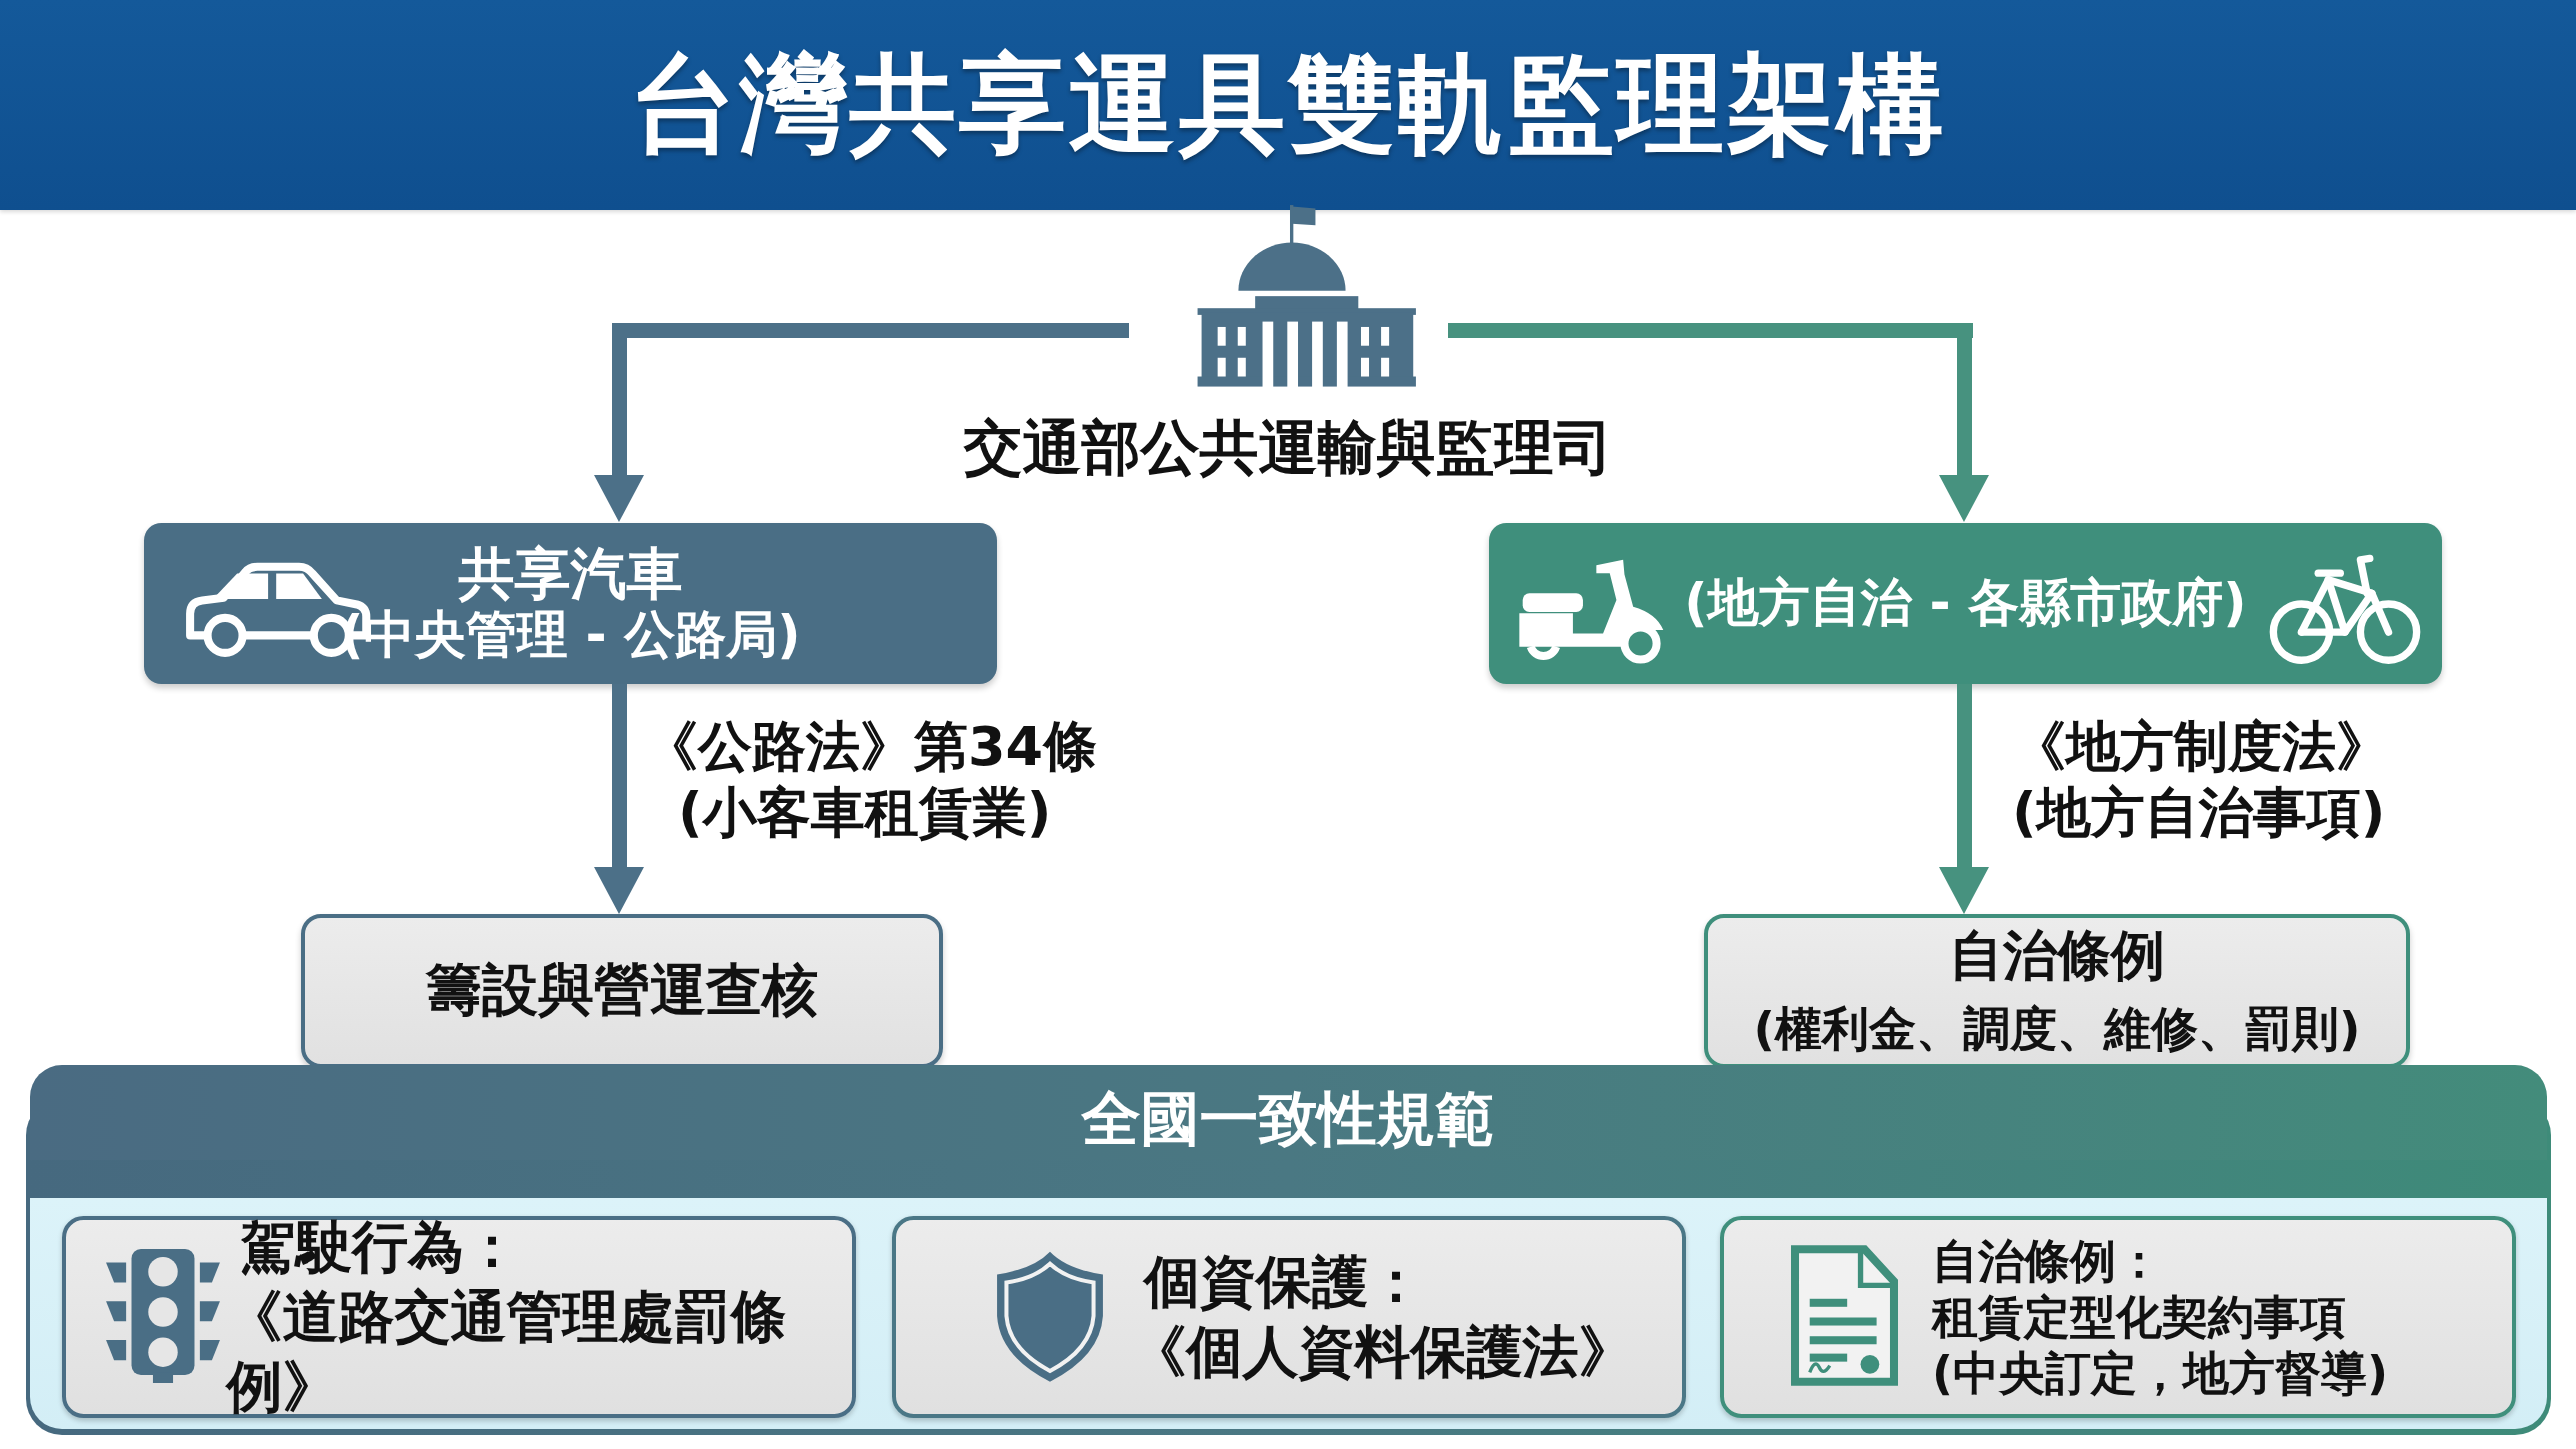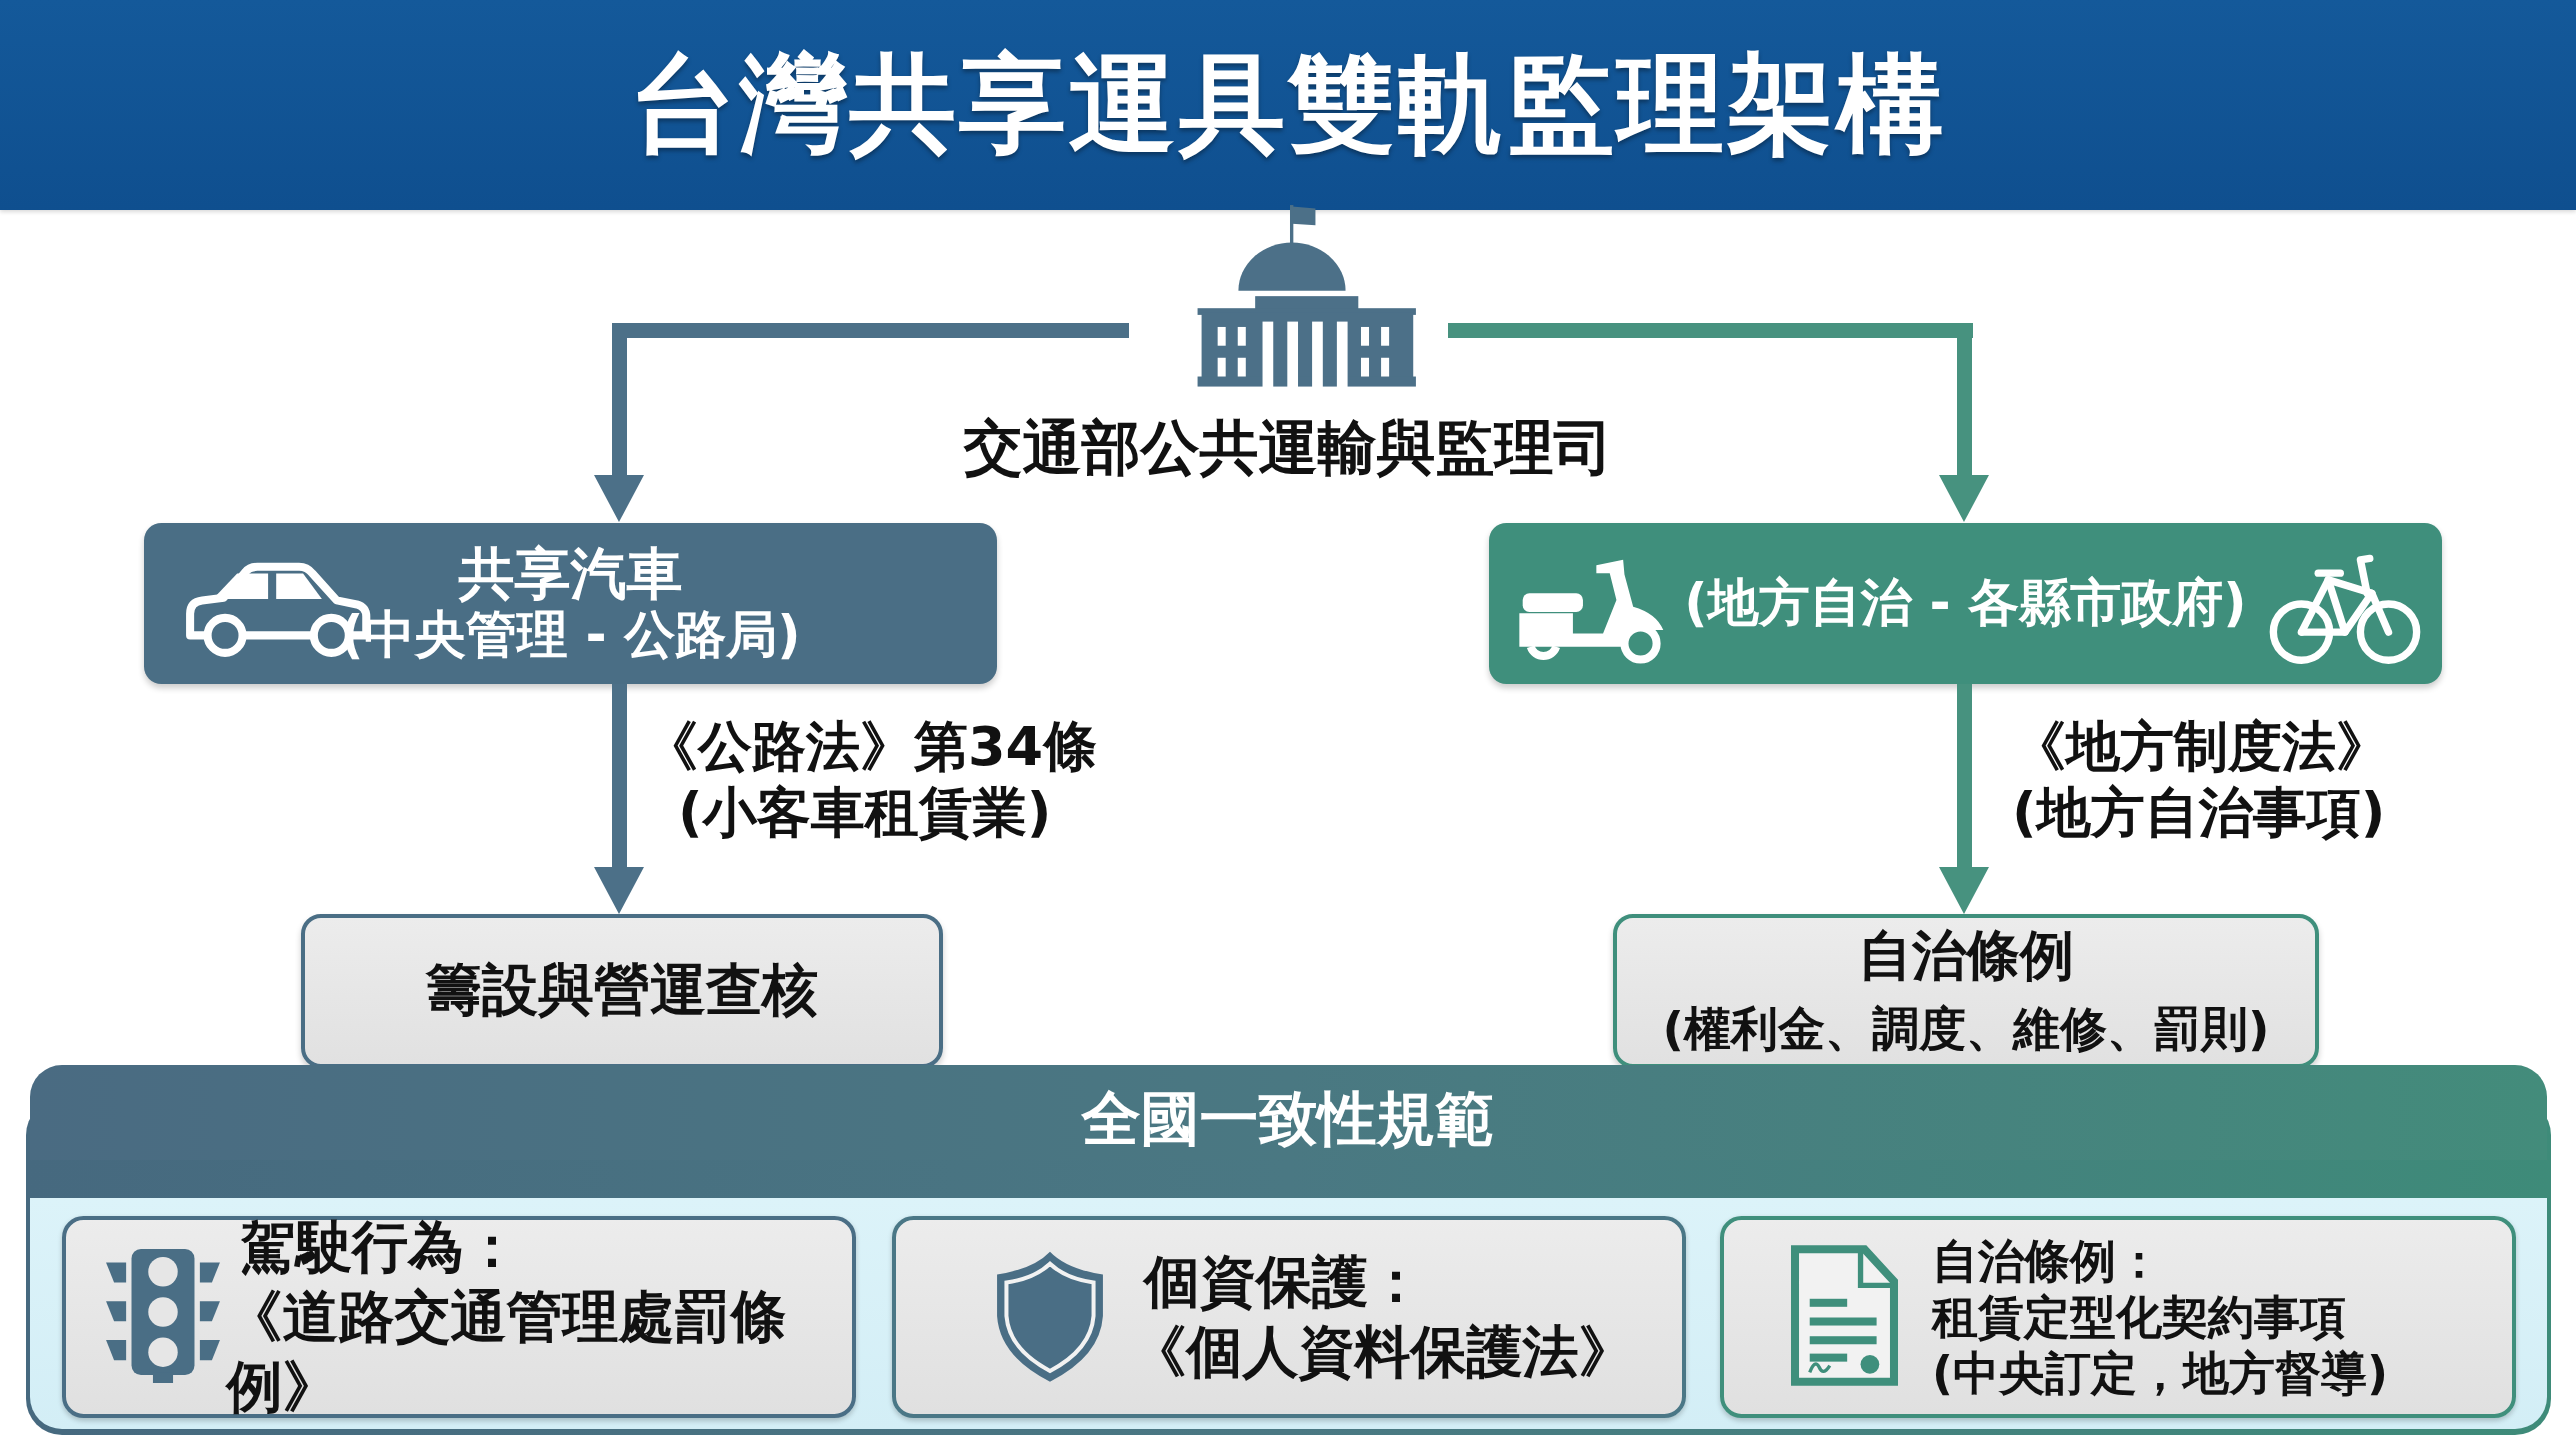--- a/index.html
+++ b/index.html
@@ -42,21 +42,21 @@
 
   .law-note { font-size: 54px; font-weight: bold; line-height: 1.22; color: #111; }
 
   .result-box {
     background: linear-gradient(180deg, #ececec 0%, #e1e1e1 100%);
     border-radius: 20px; box-shadow: 0 4px 6.7px rgba(0,0,0,0.2);
     display: flex; flex-direction: column; align-items: center; justify-content: center;
     font-weight: bold; color: #111;
   }
   .result-left { left: 301px; top: 914px; width: 634px; height: 146px; border: 4px solid #4a6e85; }
-  .result-right { left: 1613px; top: 914px; width: 698px; height: 146px; border: 4px solid #3f8f7c; gap: 11px; }
+  .result-right { left: 1704px; top: 914px; width: 698px; height: 146px; border: 4px solid #3f8f7c; gap: 11px; }
   .result-left .t { font-size: 56px; }
   .result-right .t1 { font-size: 54px; line-height: 1.2; }
   .result-right .t2 { font-size: 47px; line-height: 1.25; }
   .national-frame {
     left: 25.5px; top: 1099px; width: 2525px; height: 336px; border-radius: 36px;
     background: linear-gradient(90deg, #46697f 0%, #4a7883 50%, #3e8b79 100%);
   }
   .national-header {
     left: 29.5px; top: 1065px; width: 2517px; height: 95px;
     border-radius: 32px 32px 0 0;

